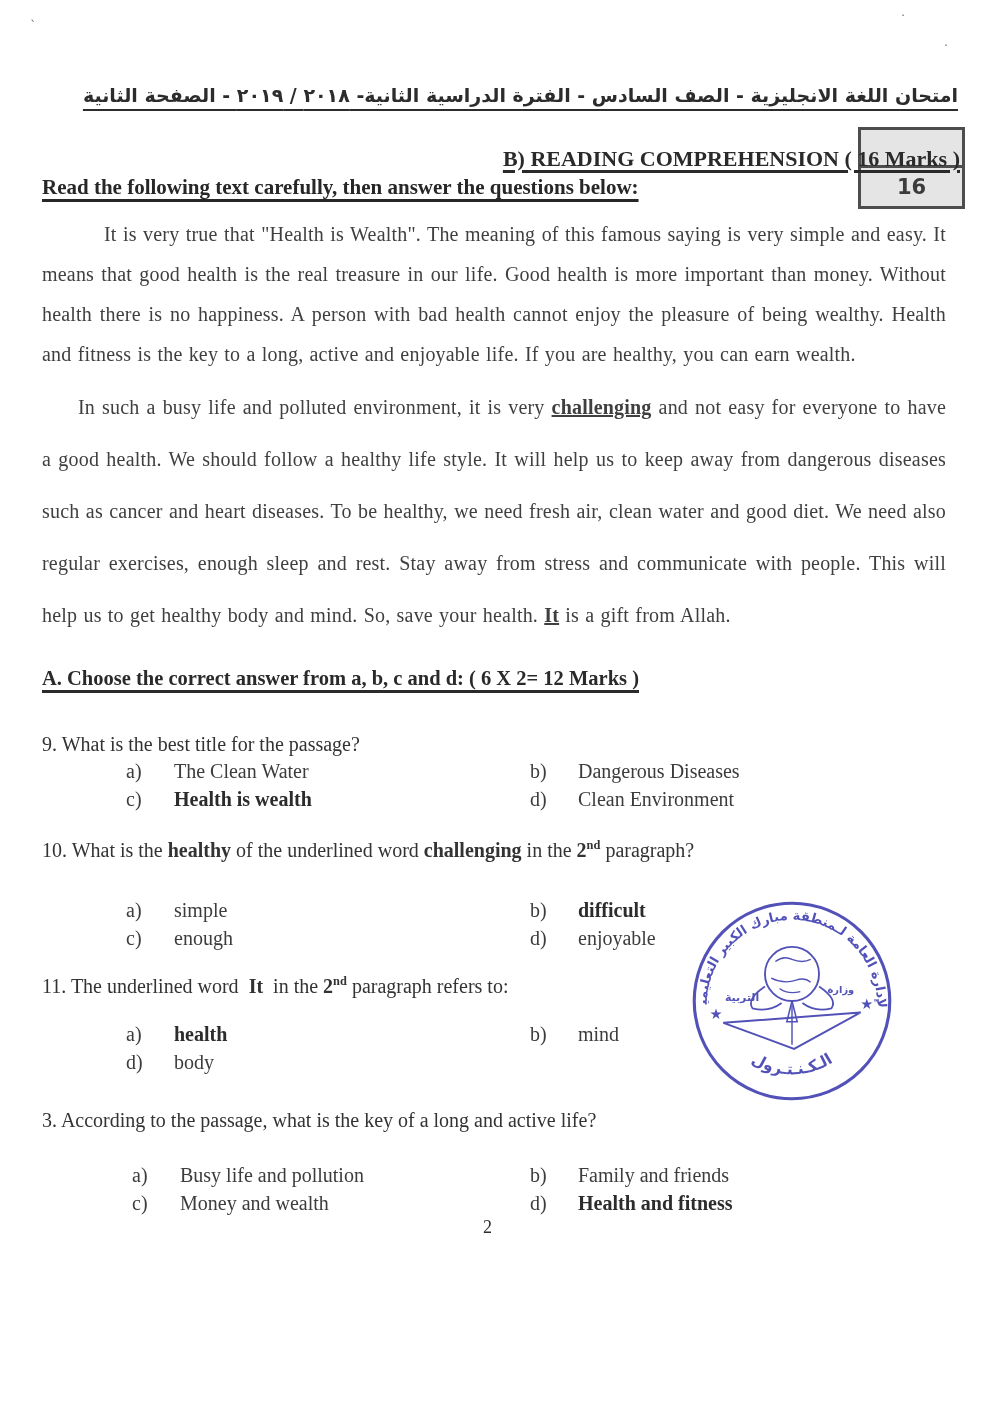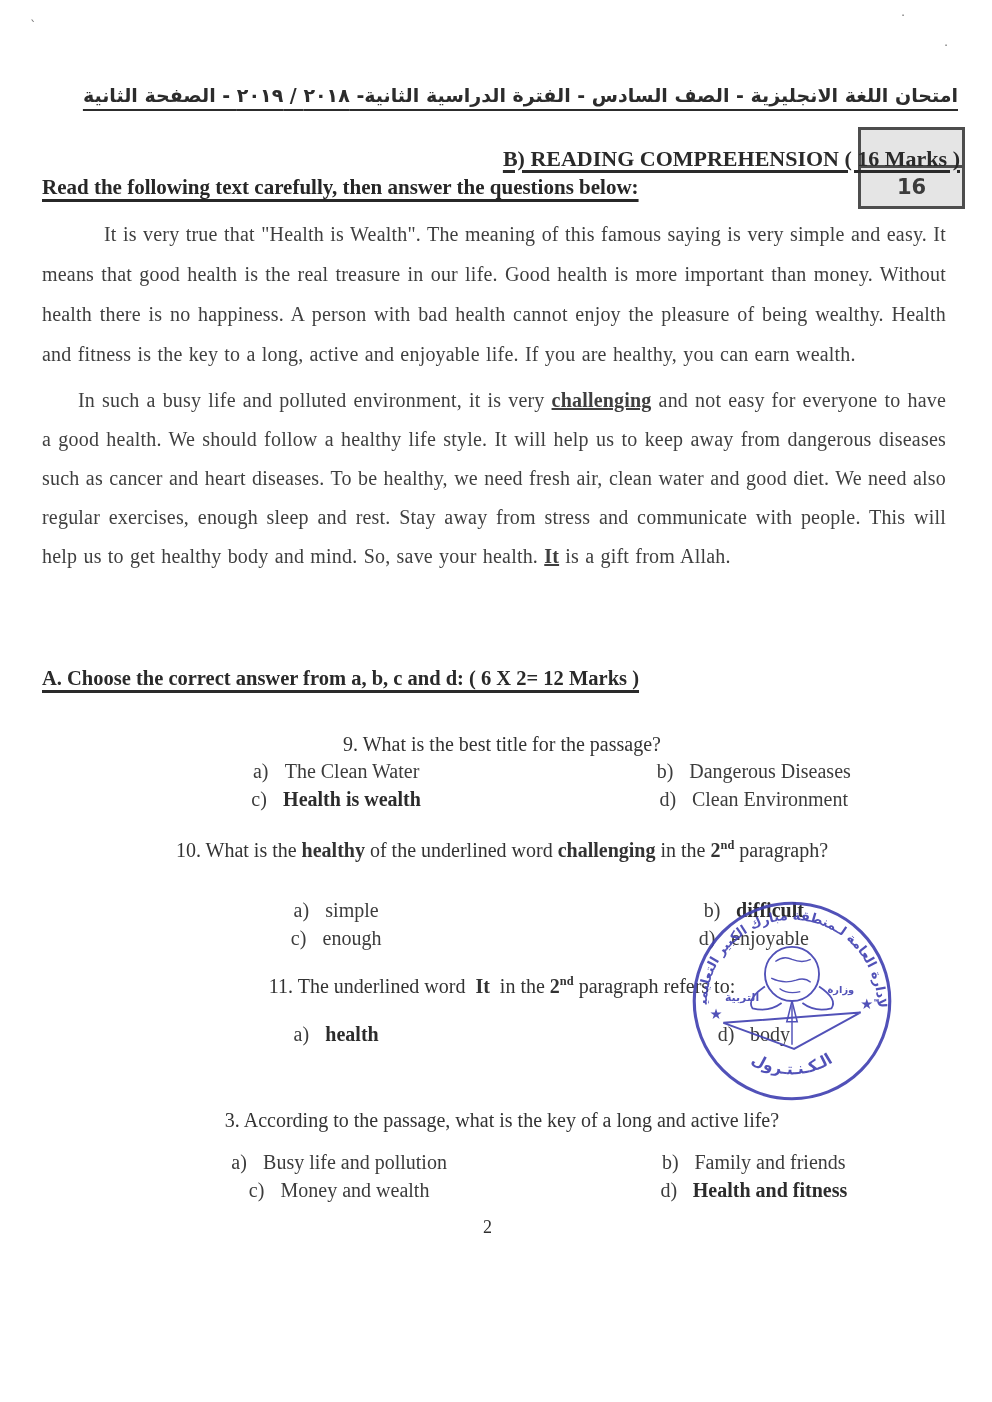--- a/index.html
+++ b/index.html
@@ -59,41 +59,41 @@
   }
 
   .passage{
     top:214px;left:42px;right:46px;
     font-size:20px;line-height:40px;
     text-align:justify;color:#3f3f3f;
     letter-spacing:.2px;word-spacing:1px;
   }
   .passage p{margin:0;}
   .passage .para1{text-indent:62px;}
-  .passage .para2{margin-top:7px;text-indent:36px;line-height:39px;}
+  .passage .para2{margin-top:7px;text-indent:36px;line-height:52px;}
 
   .section-a-heading{
     top:667px;left:42px;
     font-weight:bold;font-size:20.5px;color:#2a2a2a;
     text-decoration:underline;
     text-decoration-thickness:2.5px;
     text-underline-offset:5px;
   }
 
-  .question{left:42px;right:30px;font-size:20px;color:#333;text-align:center;}
+  .question{left:42px;right:30px;font-size:20px;color:#333;}
   .stem{line-height:26px;}
   .options{
     display:grid;grid-template-columns:404px 1fr;
     margin-left:84px;line-height:28px;color:#3c3c3c;
   }
   .q12 .options{margin-left:90px;grid-template-columns:398px 1fr;}
   .q9  .options{}
   .q10 .options{margin-top:33px;}
   .q11 .options{margin-top:21px;}
-  .q12 .options{margin-top:15px;}
+  .q12 .options{margin-top:28px;}
   .opt-label{display:inline-block;width:48px;}
   .opt-text[data-bold="true"]{font-weight:bold;color:#2c2c2c;}
 
   .page-number{
     top:1217px;left:0;width:975px;text-align:center;
     font-size:18px;color:#2f2f2f;
   }
 
   
   .stamp{left:688px;top:896px;width:208px;height:210px;opacity:.92;}
@@ -142,20 +142,21 @@
     <div class="option"><span class="opt-label">b)</span><span class="opt-text" data-bold="true">difficult</span></div>
     <div class="option"><span class="opt-label">c)</span><span class="opt-text" data-bold="false">enough</span></div>
     <div class="option"><span class="opt-label">d)</span><span class="opt-text" data-bold="false">enjoyable</span></div>
   </div>
 </div>
 
 <div class="abs question q11" style="top:973px;">
   <div class="stem"><span>11. The underlined word &nbsp;</span><span style="font-weight: bold;">It</span><span>&nbsp; in the </span><span style="font-weight: bold;">2</span><sup style="font-weight: bold;">nd</sup><span> paragraph refers to:</span></div>
   <div class="options">
     <div class="option"><span class="opt-label">a)</span><span class="opt-text" data-bold="true">health</span></div>
+    <div class="option"><span class="opt-label">b)</span><span class="opt-text" data-bold="false">mind</span></div>
     <div class="option"><span class="opt-label">d)</span><span class="opt-text" data-bold="false">body</span></div>
   </div>
 </div>
 
 <div class="abs question q12" style="top:1107px;">
   <div class="stem"><span>3. According to the passage, what is the key of a long and active life?</span></div>
   <div class="options">
     <div class="option"><span class="opt-label">a)</span><span class="opt-text" data-bold="false">Busy life and pollution</span></div>
     <div class="option"><span class="opt-label">b)</span><span class="opt-text" data-bold="false">Family and friends</span></div>
     <div class="option"><span class="opt-label">c)</span><span class="opt-text" data-bold="false">Money and wealth</span></div>

